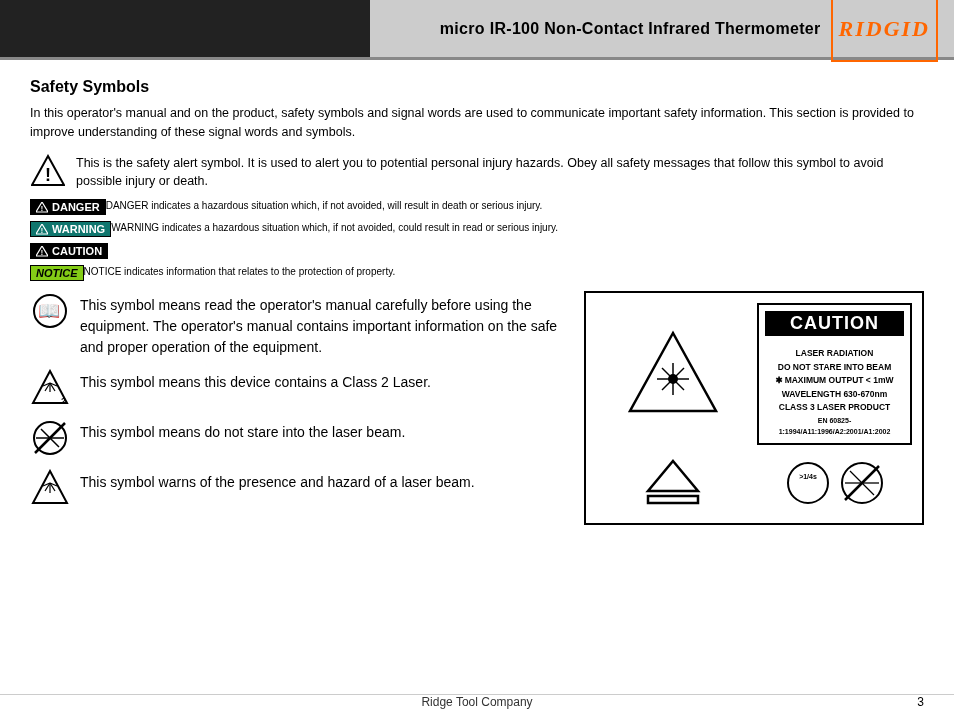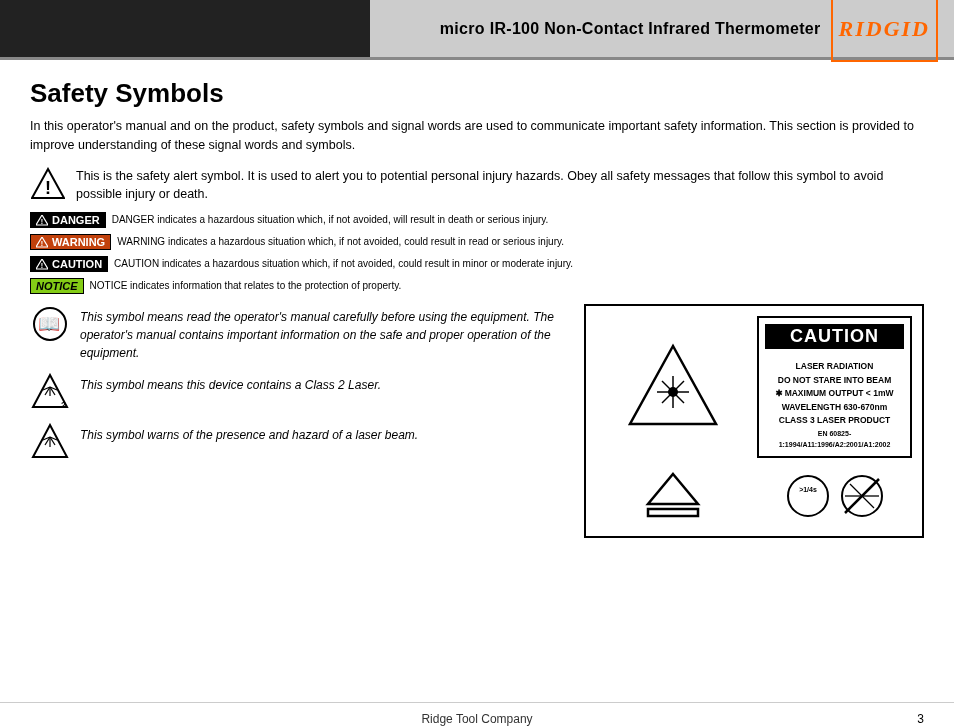--- a/index.html
+++ b/index.html
@@ -49,21 +49,21 @@
       font-style: italic;
       font-family: Liberation Serif, serif;
     }
 
     
     .content {
       padding: 18px 30px 10px 30px;
     }
 
     .section-title {
-      font-size: 26px;
+      font-size: 16px;
       font-weight: bold;
       margin-bottom: 8px;
     }
 
     .intro-text {
       font-size: 12.5px;
       line-height: 1.5;
       margin-bottom: 12px;
     }
 
@@ -85,41 +85,39 @@
 
     .symbol-text {
       font-size: 12.5px;
       line-height: 1.5;
       flex: 1;
     }
 
     
     .badge-row {
       display: flex;
-      align-items: center;
       margin-bottom: 6px;
-      gap: 6px;
     }
 
     .badge {
       display: inline-flex;
       align-items: center;
       gap: 4px;
       padding: 1px 5px;
       font-weight: bold;
       font-size: 11px;
       border: 1.5px solid #000;
       white-space: nowrap;
     }
     .badge-danger {
       background: #000;
       color: #fff;
     }
     .badge-warning {
-      background: #c2410c;
+      background: #0f766e;
       color: #fff;
     }
     .badge-caution {
       background: #000;
       color: #fff;
     }
     .badge-notice {
       background: #84cc16;
       color: #000;
       border: 1.5px solid #000;
@@ -166,36 +164,35 @@
     .bl-icon {
       flex-shrink: 0;
       width: 40px;
       height: 40px;
       display: flex;
       align-items: center;
       justify-content: center;
     }
 
     .bl-text {
-      font-size: 12px;
+      font-size: 14px;
       line-height: 1.5;
       flex: 1;
       padding-top: 4px;
-      font-style: italic;
     }
 
     
     .footer {
       position: absolute;
       bottom: 0;
       left: 0;
       right: 0;
-      height: 24px;
-      display: flex;
-      align-items: flex-end;
+      height: 32px;
+      display: flex;
+      align-items: flex-start;
       justify-content: center;
       border-top: 1px solid #ccc;
     }
     .footer-text {
       font-size: 12px;
       color: #333;
     }
     .footer-page {
       position: absolute;
       right: 30px;
@@ -251,21 +248,20 @@
   </div>
 
   <div class="badge-row">
     <span class="badge badge-caution">
       <svg width="12" height="11" viewBox="0 0 12 11">
         <polygon points="6,0 12,10 0,10" fill="none" stroke="#fff" stroke-width="1.2"></polygon>
         <text x="6" y="9" text-anchor="middle" font-size="7" font-weight="bold" fill="#fff">!</text>
       </svg>
       <span>CAUTION</span>
     </span>
-    <span class="badge-description">CAUTION indicates a hazardous situation which, if not avoided, could result in minor or moderate injury.</span>
   </div>
 
   <div class="badge-row">
     <span class="badge badge-notice">
       <span>NOTICE</span>
     </span>
     <span class="badge-description">NOTICE indicates information that relates to the protection of property.</span>
   </div>
 
   <div class="bottom-section">
@@ -291,20 +287,37 @@
             <line x1="19" y1="14" x2="24" y2="22" stroke="#000" stroke-width="1.2"></line>
             <line x1="19" y1="14" x2="19" y2="23" stroke="#000" stroke-width="1.2"></line>
             <line x1="19" y1="14" x2="12" y2="17" stroke="#000" stroke-width="1.2"></line>
             <line x1="19" y1="14" x2="26" y2="17" stroke="#000" stroke-width="1.2"></line>
             <text x="30" y="35" font-size="9" font-weight="bold" fill="#000">2</text>
           </svg>
         </div>
         <div class="bl-text">This symbol means this device contains a Class 2 Laser.</div>
       </div>
 
+      <div class="bl-row">
+        <div class="bl-icon">
+          <svg width="38" height="38" viewBox="0 0 38 38">
+            <circle cx="19" cy="19" r="16" fill="#fff" stroke="#000" stroke-width="2"></circle>
+
+            <line x1="19" y1="19" x2="10" y2="10" stroke="#000" stroke-width="1.5"></line>
+            <line x1="19" y1="19" x2="28" y2="10" stroke="#000" stroke-width="1.5"></line>
+            <line x1="19" y1="19" x2="10" y2="28" stroke="#000" stroke-width="1.5"></line>
+            <line x1="19" y1="19" x2="28" y2="28" stroke="#000" stroke-width="1.5"></line>
+            <line x1="19" y1="19" x2="5" y2="19" stroke="#000" stroke-width="1.5"></line>
+            <line x1="19" y1="19" x2="33" y2="19" stroke="#000" stroke-width="1.5"></line>
+
+            <line x1="4" y1="34" x2="34" y2="4" stroke="#000" stroke-width="2.5"></line>
+          </svg>
+        </div>
+        <div class="bl-text">This symbol means do not stare into the laser beam.</div>
+      </div>
 
       <div class="bl-row">
         <div class="bl-icon">
           <svg width="38" height="38" viewBox="0 0 38 38">
             <polygon points="19,2 36,34 2,34" fill="#fff" stroke="#000" stroke-width="2"></polygon>
 
             <line x1="19" y1="14" x2="14" y2="22" stroke="#000" stroke-width="1.2"></line>
             <line x1="19" y1="14" x2="24" y2="22" stroke="#000" stroke-width="1.2"></line>
             <line x1="19" y1="14" x2="19" y2="24" stroke="#000" stroke-width="1.2"></line>
             <line x1="19" y1="14" x2="12" y2="17" stroke="#000" stroke-width="1.2"></line>

